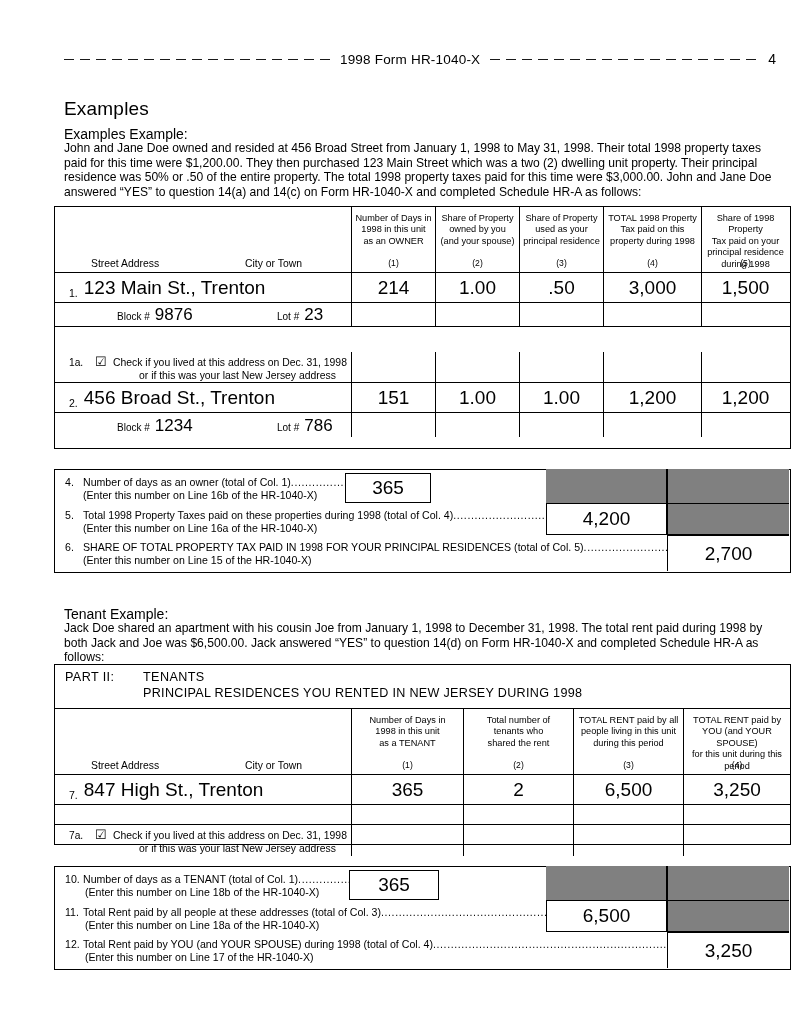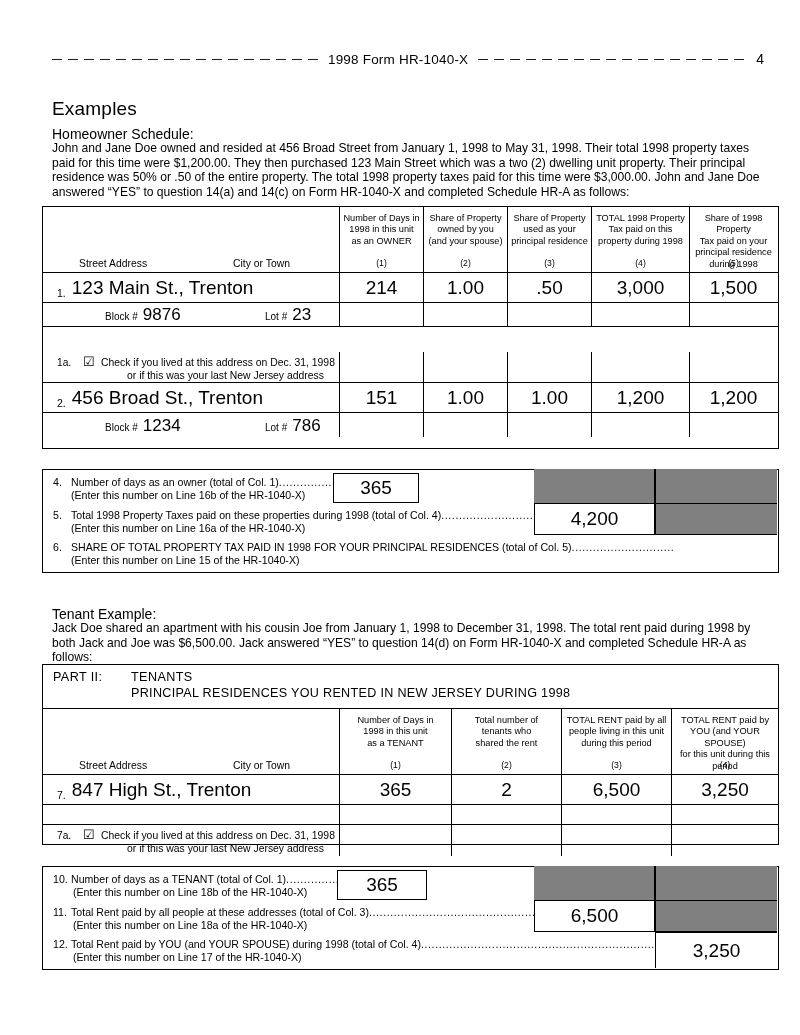--- a/index.html
+++ b/index.html
@@ -11,21 +11,21 @@
     width: 800px;
     height: 1035px;
     position: relative;
     font-family: "Liberation Sans", sans-serif;
     color: #000000;
     overflow: hidden;
   }
 
   .page {
     position: absolute;
-    left: 4px; top: 0;
+    left: 16px; top: 0;
     width: 672px;
     height: 1035px;
     background: #fff;
   }
 
   
   .run-header {
     position: absolute;
     left: 48px;
     top: 48px;
@@ -268,21 +268,21 @@
 <div class="page">
 
   <div class="run-header">
     <div class="dashline"></div>
     <div class="hdr-title">1998 Form HR-1040-X</div>
     <div class="dashline"></div>
     <div class="pageno">4</div>
   </div>
 
   <div class="h-examples">Examples</div>
-  <div class="h-sub homeowner">Homeowner Schedule:</div>
+  <div class="h-sub homeowner">Examples Example:</div>
   <div class="para homeowner">John and Jane Doe owned and resided at 456 Broad Street from January 1, 1998 to May 31, 1998. Their total 1998 property taxes paid for this time were $1,200.00. They then purchased 123 Main Street which was a two (2) dwelling unit property. Their principal residence was 50% or .50 of the entire property. The total 1998 property taxes paid for this time were $3,000.00. John and Jane Doe answered “YES” to question 14(a) and 14(c) on Form HR-1040-X and completed Schedule HR-A as follows:</div>
 
   <div class="frame" style="left:38px; top:206px; width:737px; height:243px;">
 
 
     <div class="colhead" style="height:66px;">
       <div class="addr-head" style="width:297px;">
         <span class="sa">Street Address</span>
         <span class="ct">City or Town</span>
       </div>
@@ -414,20 +414,21 @@
     </div>
     <div class="abscell" style="left:491px; top:33px; width:121px; height:32px;">4,200</div>
     <div class="absshade" style="left:612px; top:33px; width:122px; height:32px; border-right:none;"></div>
 
     <div class="abstext" style="left:10px; top:71px;">
       <span class="idx">6.</span><span>SHARE OF TOTAL PROPERTY TAX PAID IN 1998 FOR YOUR PRINCIPAL RESIDENCES (total of Col. 5)</span><span class="dots">.............................</span>
     </div>
     <div class="abstext" style="left:28px; top:84px;">
       <span>(Enter this number on Line 15 of the HR-1040-X)</span>
     </div>
+    <div class="abscell" style="left:612px; top:65px; width:122px; height:36px; border-right:none; border-bottom:none;">2,700</div>
   </div>
 
   <div class="h-sub tenant">Tenant Example:</div>
   <div class="para tenant">Jack Doe shared an apartment with his cousin Joe from January 1, 1998 to December 31, 1998. The total rent paid during 1998 by both Jack and Joe was $6,500.00. Jack answered “YES” to question 14(d) on Form HR-1040-X and completed Schedule HR-A as follows:</div>
 
   <div class="frame" style="left:38px; top:664px; width:737px; height:181px;">
 
     <div class="part-banner" style="height:44px;">
       <div class="l1">
         <span class="pt-label">PART  II:</span>

